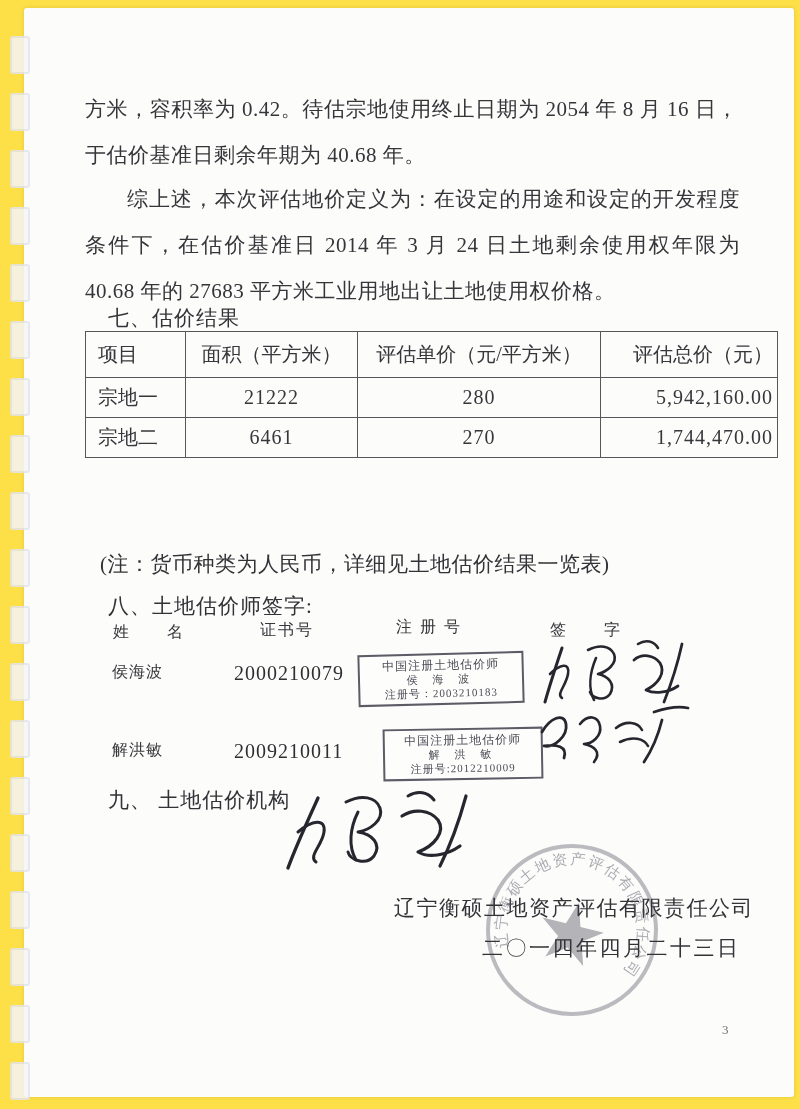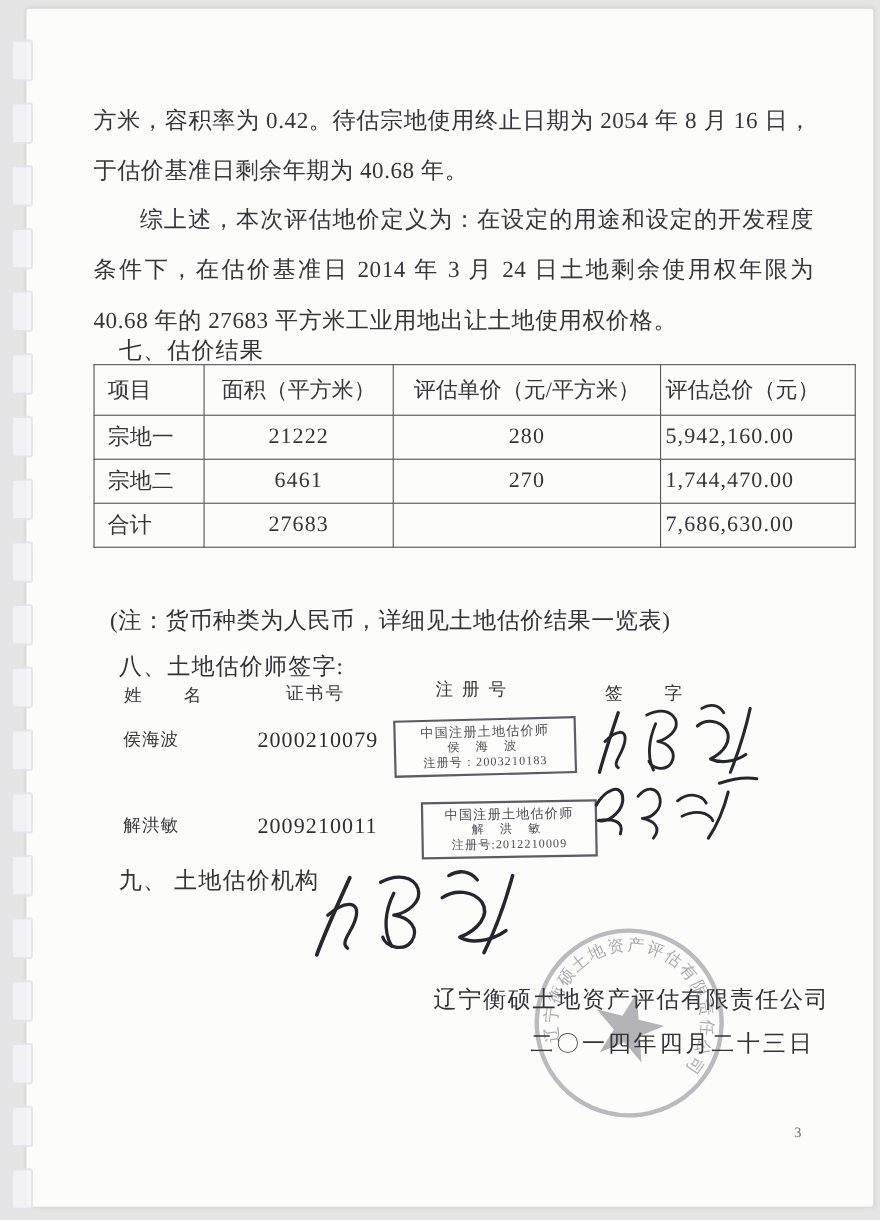--- a/index.html
+++ b/index.html
@@ -1,19 +1,19 @@
 <!DOCTYPE html>
 <html><head>
 <meta charset="utf-8">
 <style>
   html,body{margin:0;padding:0;}
   #canvas{
     position:relative;
     width:800px;height:1109px;
-    background:#e5e5e5;
+    background:#fde047;
     overflow:hidden;
     font-family:"Liberation Serif","DejaVu Serif",serif;
     color:#2f2f33;
   }
   #paper{
     position:absolute;left:24px;top:8px;width:770px;height:1089px;
     background:#fcfcfb;
     border-radius:3px;
     box-shadow:0 0 4px rgba(0,0,0,.12);
   }
@@ -37,21 +37,21 @@
   table.val td,table.val th{
     border:1.5px solid #55555a;
     font-weight:normal;
     padding:0 4px;
   }
   table.val th{height:45px;}
   table.val td{height:39px;}
   .c0{width:83px;text-align:left;padding-left:12px !important;}
   .c1{width:163px;text-align:center;}
   .c2{width:234px;text-align:center;}
-  .c3{width:168px;text-align:left;margin-left:20px;}
+  .c3{width:168px;text-align:right;margin-left:20px;}
   .num{font-family:"Liberation Serif","DejaVu Serif",serif;letter-spacing:1px;}
   .stamp{
     position:absolute;
     border:2px solid #5c5c66;
     color:#4c4c56;
     text-align:center;
     padding:3px 5px 2px 5px;
     background:rgba(255,255,255,.25);
     line-height:1.25;
   }
@@ -110,26 +110,20 @@
       <td class="c0">宗地一</td>
       <td class="c1 num">21222</td>
       <td class="c2 num">280</td>
       <td class="c3 num">5,942,160.00</td>
     </tr>
     <tr>
       <td class="c0">宗地二</td>
       <td class="c1 num">6461</td>
       <td class="c2 num">270</td>
       <td class="c3 num">1,744,470.00</td>
-    </tr>
-    <tr>
-      <td class="c0">合计</td>
-      <td class="c1 num">27683</td>
-      <td class="c2 num"></td>
-      <td class="c3 num">7,686,630.00</td>
     </tr>
   </tbody>
     </table>
 
 
   <div class="abs heading" style="left:108px;top:592px;">八、土地估价师签字:</div>
 
   <div class="abs heading" style="left:100px;top:550px;letter-spacing:.5px;">(注：货币种类为人民币，详细见土地估价结果一览表)</div>
 
   <div class="abs col-label" style="left:113px;top:622px;">姓　　名</div>

